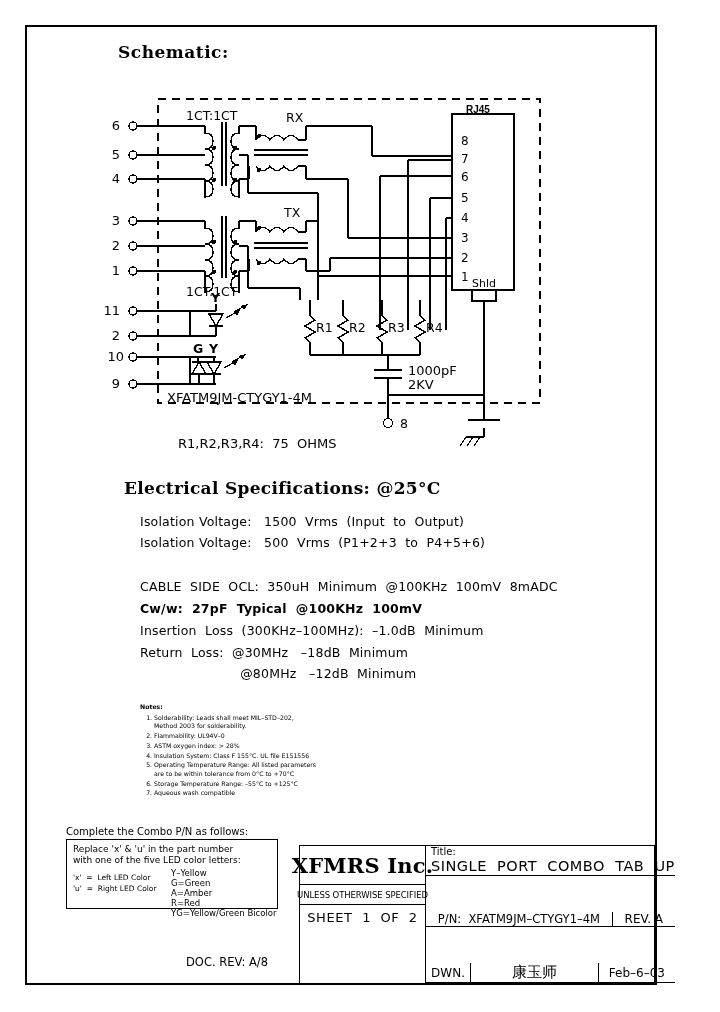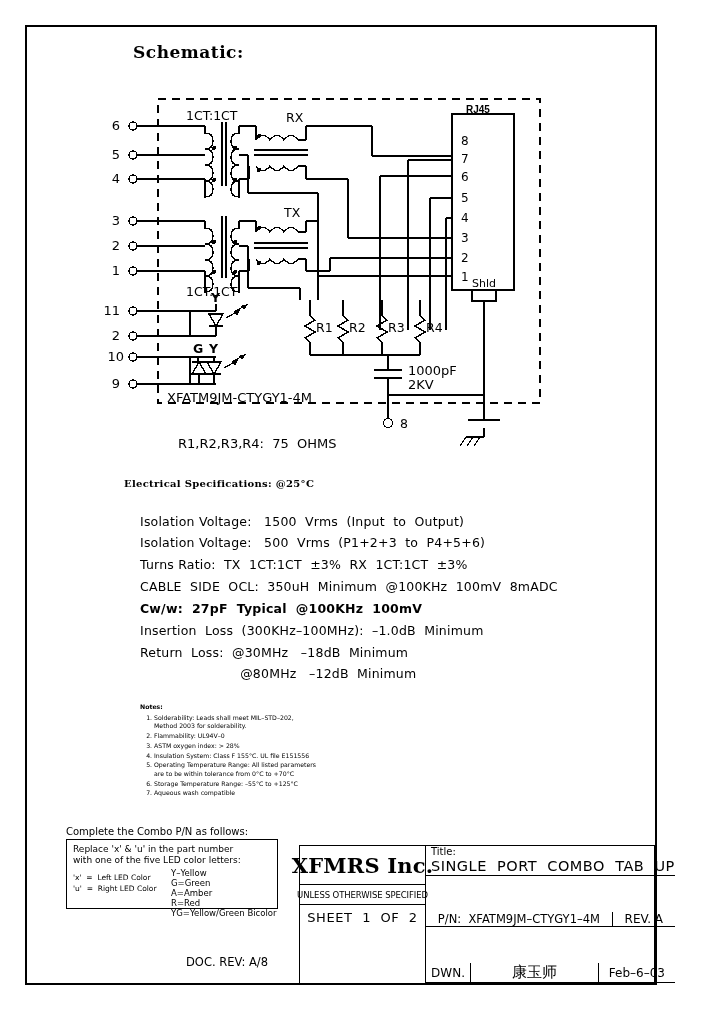--- a/index.html
+++ b/index.html
@@ -32,27 +32,27 @@
     left: 0; top: 0;
     width: 720px; height: 1012px;
     pointer-events: none;
   }
   .ttl {
     position: absolute;
     font-family: "DejaVu Serif", serif;
     font-weight: bold;
   }
   #schematic-heading {
-    left: 133px; top: 42px;
+    left: 118px; top: 42px;
     font-size: 17px;
     letter-spacing: 0.5px;
   }
   #elec-heading {
     left: 124px; top: 478px;
-    font-size: 10px;
+    font-size: 17px;
     letter-spacing: 0.3px;
   }
   .pinnum {
     position: absolute;
     font-size: 13px;
     font-family: "DejaVu Sans", sans-serif;
     text-align: right;
     width: 20px;
   }
   .lbl-small {
@@ -505,21 +505,20 @@
   <div class="lbl-med" style="left:408px; top:363px; font-size:13px;">1000pF</div>
   <div class="lbl-med" style="left:408px; top:377px; font-size:13px;">2KV</div>
   <div class="lbl-med" style="left:400px; top:416px;">8</div>
 
   <div class="lbl-med" style="left:178px; top:436px; font-size:13px;">R1,R2,R3,R4:  75  OHMS</div>
 
   <div class="ttl" id="elec-heading">Electrical   Specifications: @25°C</div>
 
   <div class="spec-line" style="left:140px; top:514px;">Isolation Voltage:   1500  Vrms  (Input  to  Output)</div>
   <div class="spec-line" style="left:140px; top:535px;">Isolation Voltage:   500  Vrms  (P1+2+3  to  P4+5+6)</div>
-  <div class="spec-line" style="left:140px; top:557px;">Turns Ratio:  TX  1CT:1CT  ±3%  RX  1CT:1CT  ±3%</div>
   <div class="spec-line" style="left:140px; top:579px;">CABLE  SIDE  OCL:  350uH  Minimum  @100KHz  100mV  8mADC</div>
   <div class="spec-line" style="left:140px; top:601px;font-weight:bold;">Cw/w:  27pF  Typical  @100KHz  100mV</div>
   <div class="spec-line" style="left:140px; top:623px;">Insertion  Loss  (300KHz–100MHz):  –1.0dB  Minimum</div>
   <div class="spec-line" style="left:140px; top:645px;">Return  Loss:  @30MHz   –18dB  Minimum</div>
   <div class="spec-line" style="left:140px; top:666px;">                        @80MHz   –12dB  Minimum</div>
 
   <div id="notes-block">
     <div class="note-title">Notes:</div>
     <ol>
       <li>

